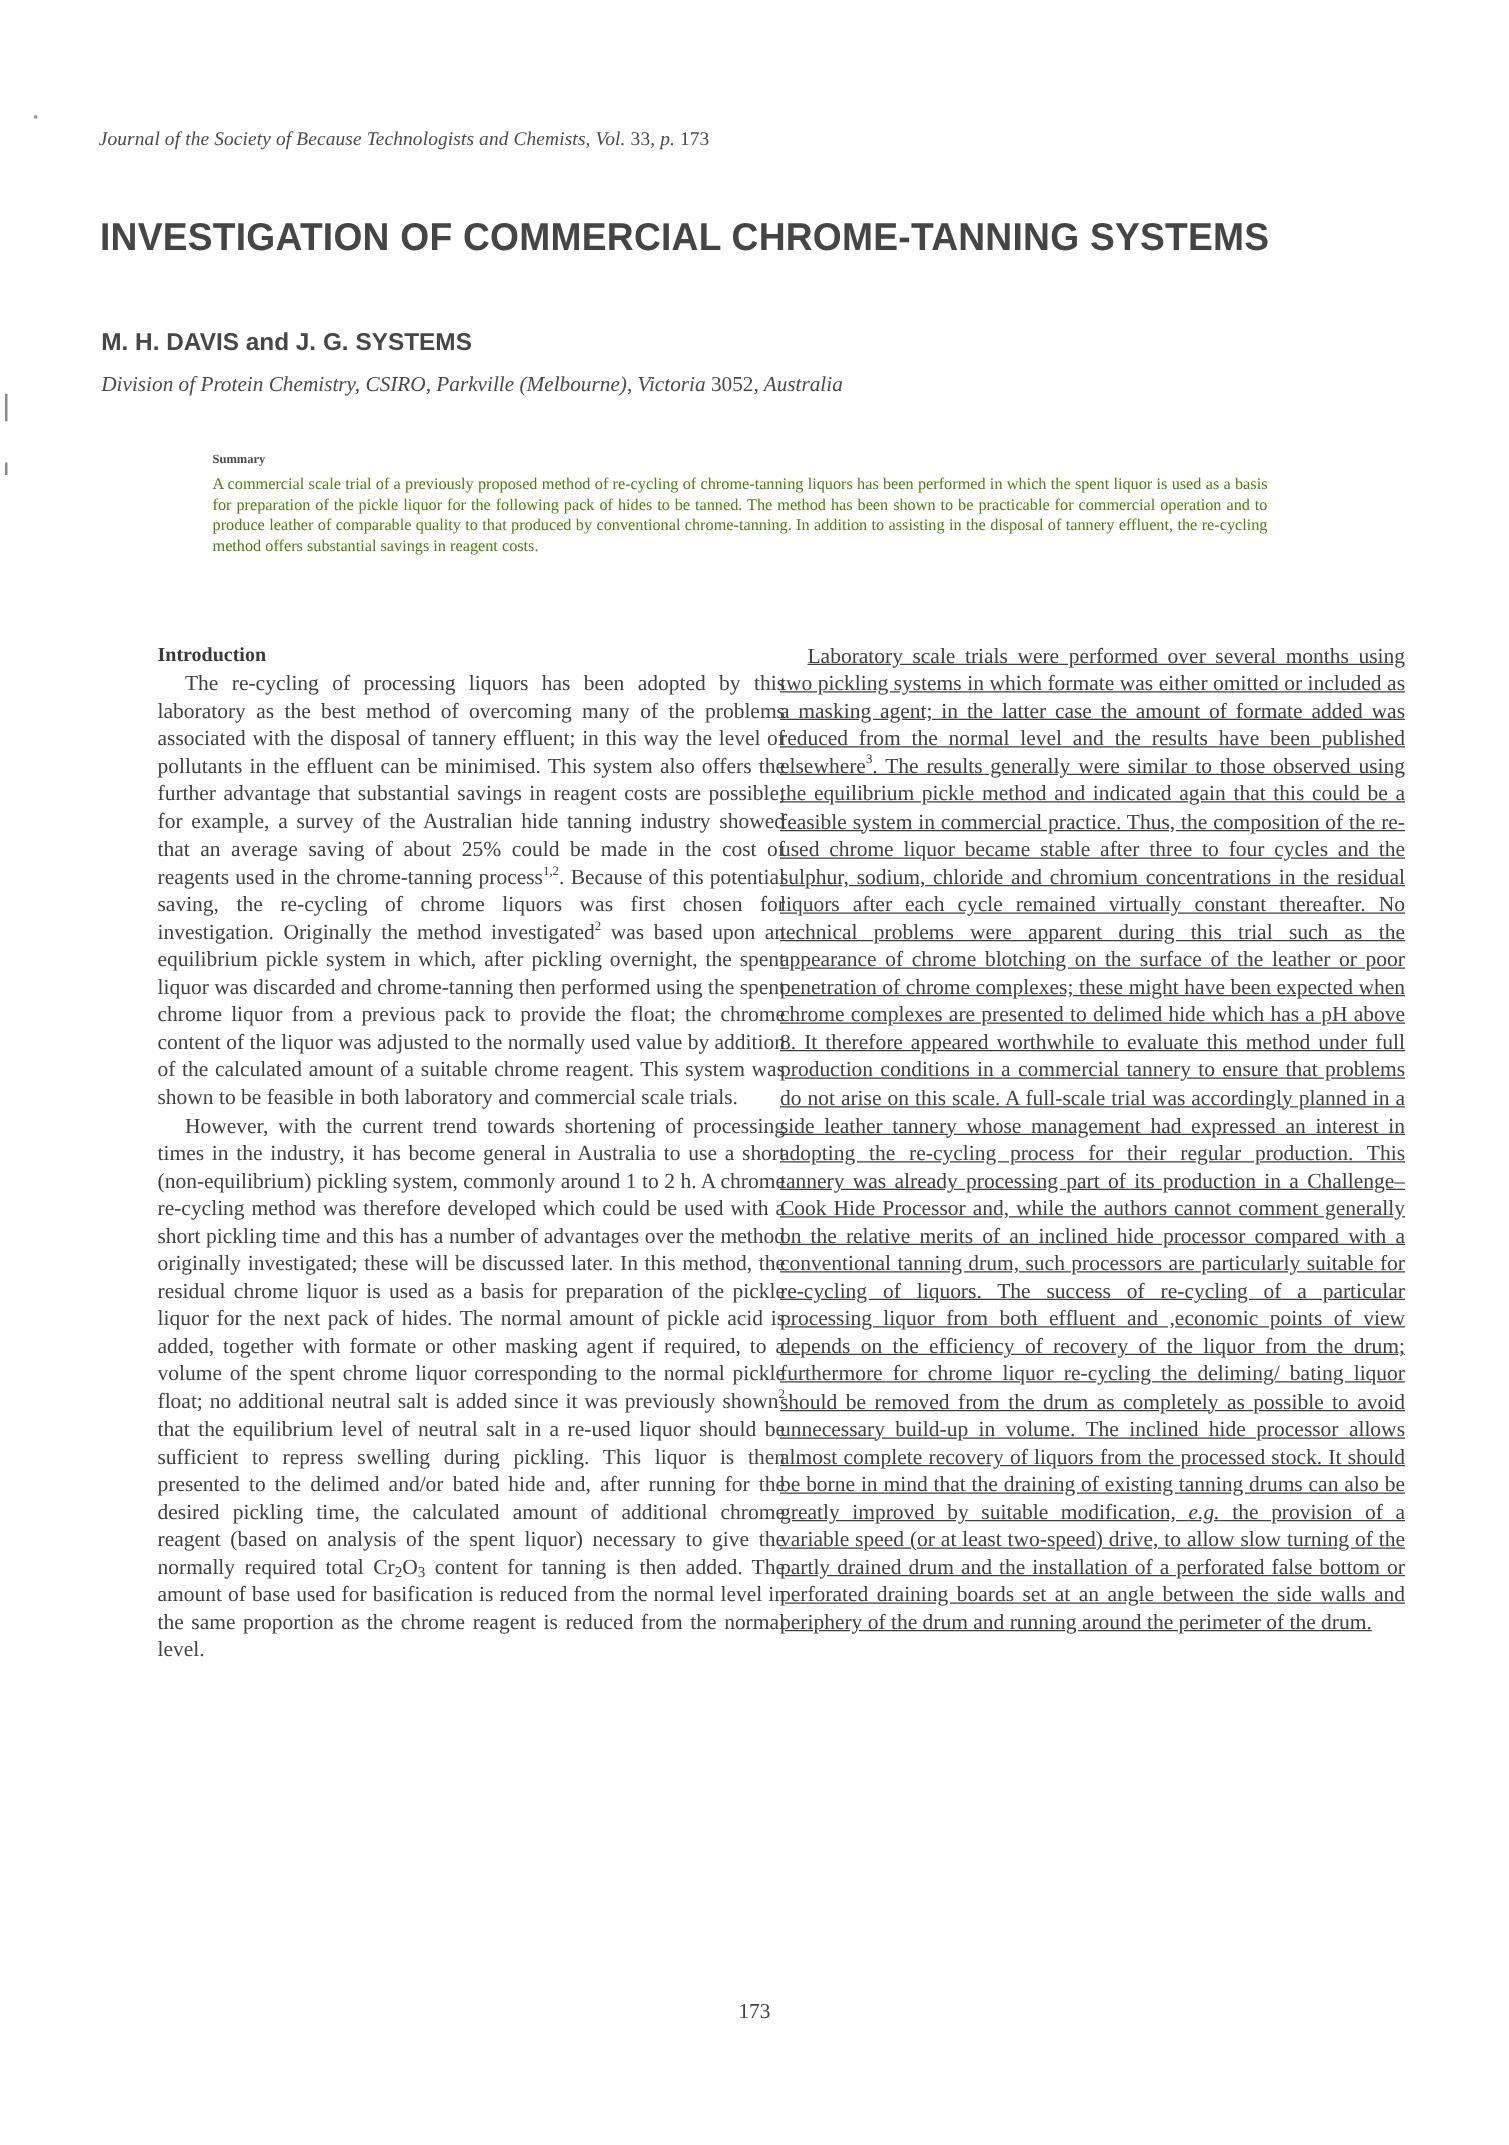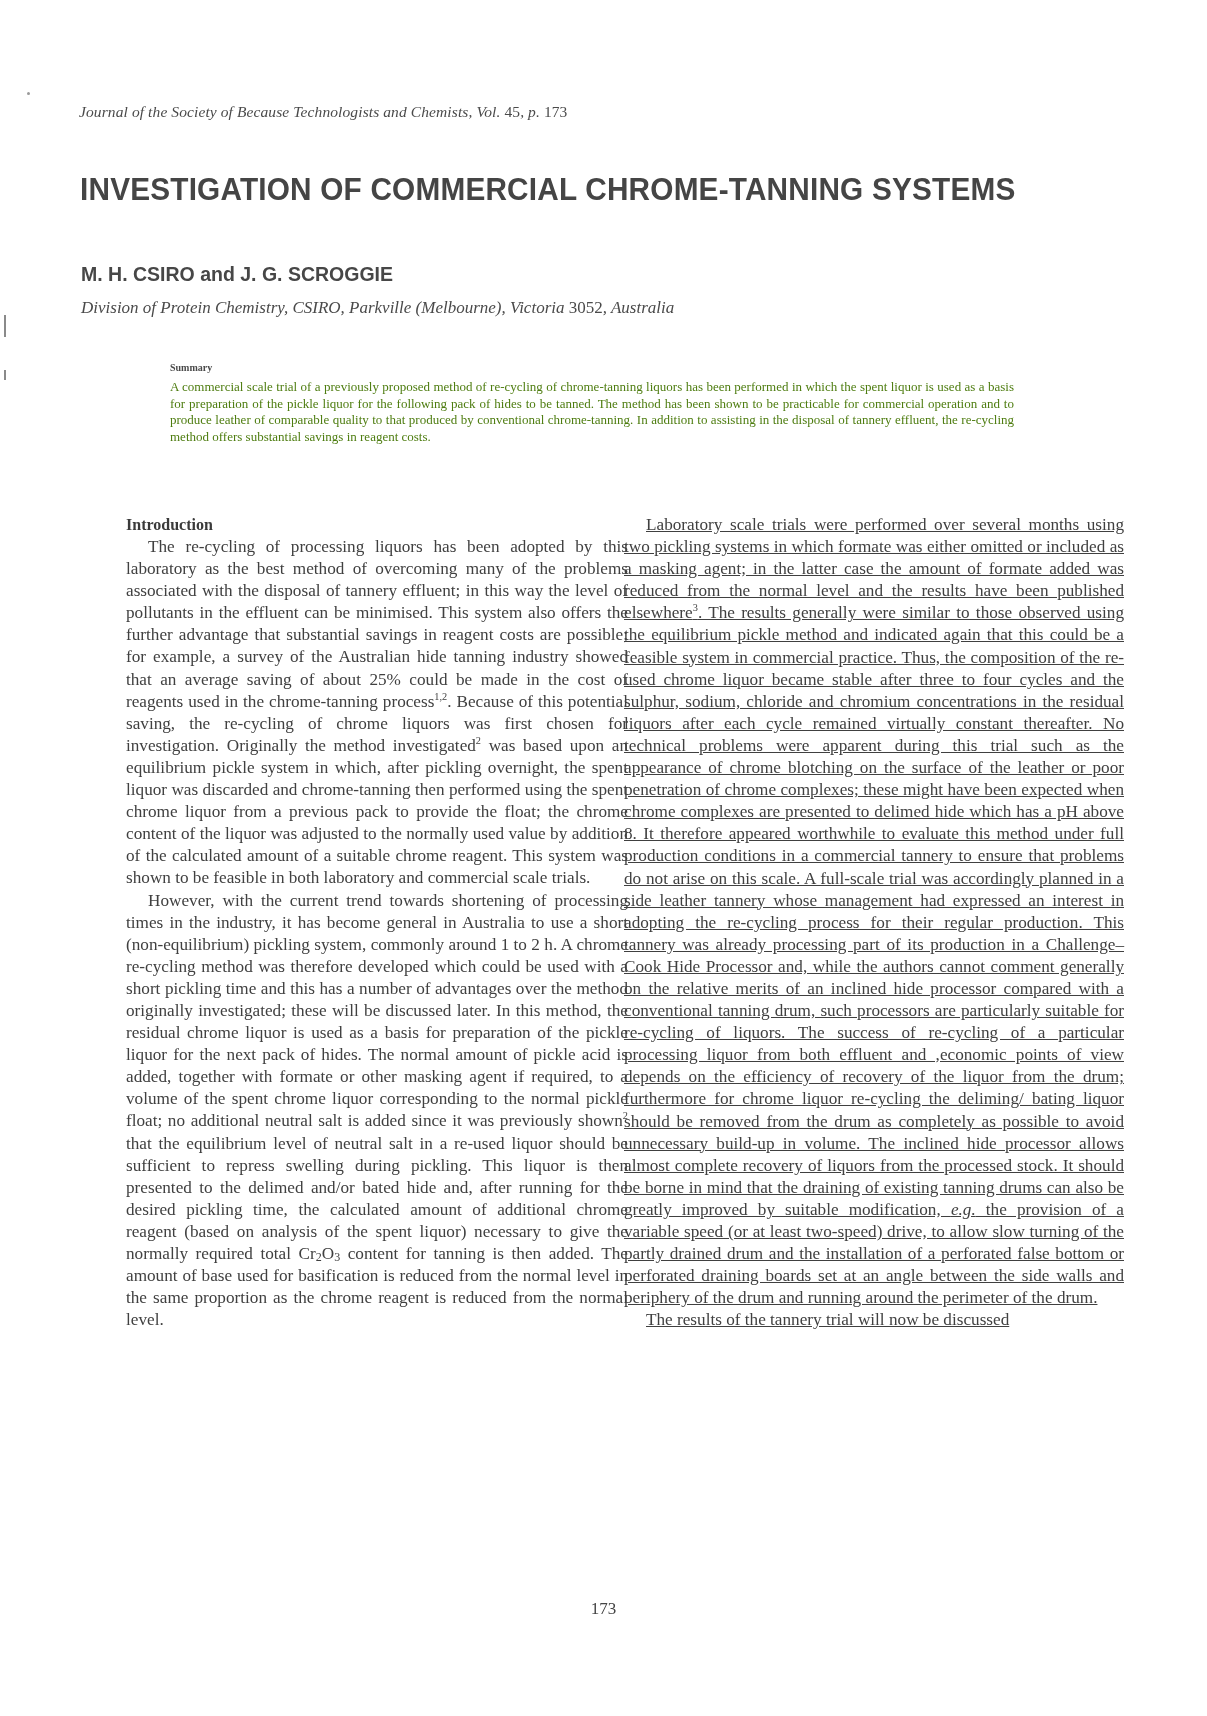--- a/index.html
+++ b/index.html
@@ -75,36 +75,35 @@
 </style>
 </head>
 <body>
 
 <div class="page">
 
   <div class="dot-mark" style="left:27px; top:92px;"></div>
   <div class="scan-mark" style="left:4px; top:315px; height:22px;"></div>
   <div class="scan-mark" style="left:4px; top:370px; height:10px;"></div>
 
-  <div class="journal-line"><span>Journal of the Society of Because Technologists and Chemists, Vol. </span><span class="upright">45</span><span>, p. </span><span class="upright">173</span></div>
+  <div class="journal-line"><span>Journal of the Society of Because Technologists and Chemists, Vol. </span><span class="upright">33</span><span>, p. </span><span class="upright">173</span></div>
 
   <div class="main-title">INVESTIGATION OF COMMERCIAL CHROME-TANNING SYSTEMS</div>
-  <div class="authors">M. H. CSIRO and J. G. SCROGGIE</div>
+  <div class="authors">M. H. DAVIS and J. G. SYSTEMS</div>
   <div class="affiliation"><span>Division of Protein Chemistry, CSIRO, Parkville (Melbourne), Victoria </span><span class="upright">3052</span><span>, Australia</span></div>
 
   <div class="summary-block">
     <div class="summary-heading">Summary</div>
     <div class="summary-text">A commercial scale trial of a previously proposed method of re-cycling of chrome-tanning liquors has been performed in which the spent liquor is used as a basis for preparation of the pickle liquor for the following pack of hides to be tanned. The method has been shown to be practicable for commercial operation and to produce leather of comparable quality to that produced by conventional chrome-tanning. In addition to assisting in the disposal of tannery effluent, the re-cycling method offers substantial savings in reagent costs.</div>
   </div>
 
   <div class="column col-left">
     <div class="section-heading">Introduction</div>
     <p class="para"><span>The re-cycling of processing liquors has been adopted by this laboratory as the best method of overcoming many of the problems associated with the disposal of tannery effluent; in this way the level of pollutants in the effluent can be minimised. This system also offers the further advantage that substantial savings in reagent costs are possible; for example, a survey of the Australian hide tanning industry showed that an average saving of about 25% could be made in the cost of reagents used in the chrome-tanning process</span><sup>1,2</sup><span>. Because of this potential saving, the re-cycling of chrome liquors was first chosen for investigation. Originally the method investigated</span><sup>2</sup><span> was based upon an equilibrium pickle system in which, after pickling overnight, the spent liquor was discarded and chrome-tanning then performed using the spent chrome liquor from a previous pack to provide the float; the chrome content of the liquor was adjusted to the normally used value by addition of the calculated amount of a suitable chrome reagent. This system was shown to be feasible in both laboratory and commercial scale trials.</span></p>
     <p class="para"><span>However, with the current trend towards shortening of processing times in the industry, it has become general in Australia to use a short (non-equilibrium) pickling system, commonly around 1 to 2 h. A chrome re-cycling method was therefore developed which could be used with a short pickling time and this has a number of advantages over the method originally investigated; these will be discussed later. In this method, the residual chrome liquor is used as a basis for preparation of the pickle liquor for the next pack of hides. The normal amount of pickle acid is added, together with formate or other masking agent if required, to a volume of the spent chrome liquor corresponding to the normal pickle float; no additional neutral salt is added since it was previously shown</span><sup>2</sup><span> that the equilibrium level of neutral salt in a re-used liquor should be sufficient to repress swelling during pickling. This liquor is then presented to the delimed and/or bated hide and, after running for the desired pickling time, the calculated amount of additional chrome reagent (based on analysis of the spent liquor) necessary to give the normally required total Cr</span><sub>2</sub><span>O</span><sub>3</sub><span> content for tanning is then added. The amount of base used for basification is reduced from the normal level in the same proportion as the chrome reagent is reduced from the normal level.</span></p>
   </div>
 
   <div class="column col-right">
     <p class="para"><span>Laboratory scale trials were performed over several months using two pickling systems in which formate was either omitted or included as a masking agent; in the latter case the amount of formate added was reduced from the normal level and the results have been published elsewhere</span><sup>3</sup><span>. The results generally were similar to those observed using the equilibrium pickle method and indicated again that this could be a feasible system in commercial practice. Thus, the composition of the re-used chrome liquor became stable after three to four cycles and the sulphur, sodium, chloride and chromium con­centrations in the residual liquors after each cycle remained virtually constant thereafter. No technical problems were apparent during this trial such as the appearance of chrome blotching on the surface of the leather or poor penetration of chrome complexes; these might have been expected when chrome complexes are presented to delimed hide which has a pH above 8. It therefore appeared worthwhile to evaluate this method under full production conditions in a commercial tannery to ensure that problems do not arise on this scale. A full-scale trial was accordingly planned in a side leather tannery whose management had expressed an interest in adopting the re-cycling process for their regular production. This tannery was already processing part of its production in a Challenge–Cook Hide Processor and, while the authors cannot comment generally on the relative merits of an inclined hide processor compared with a conventional tanning drum, such processors are particularly suitable for re-cycling of liquors. The success of re-cycling of a particular processing liquor from both effluent and ,economic points of view depends on the efficiency of recovery of the liquor from the drum; furthermore for chrome liquor re-cycling the deliming/ bating liquor should be removed from the drum as completely as possible to avoid unnecessary build-up in volume. The inclined hide processor allows almost complete recovery of liquors from the processed stock. It should be borne in mind that the draining of existing tanning drums can also be greatly improved by suitable modification, </span><i>e.g.</i><span> the provision of a variable speed (or at least two-speed) drive, to allow slow turning of the partly drained drum and the installation of a perforated false bottom or perforated draining boards set at an angle between the side walls and periphery of the drum and running around the perimeter of the drum.</span></p>
-    <p class="para">The results of the tannery trial will now be discussed</p>
   </div>
 
   <div class="page-number">173</div>
 </div>
 
 </body></html>

